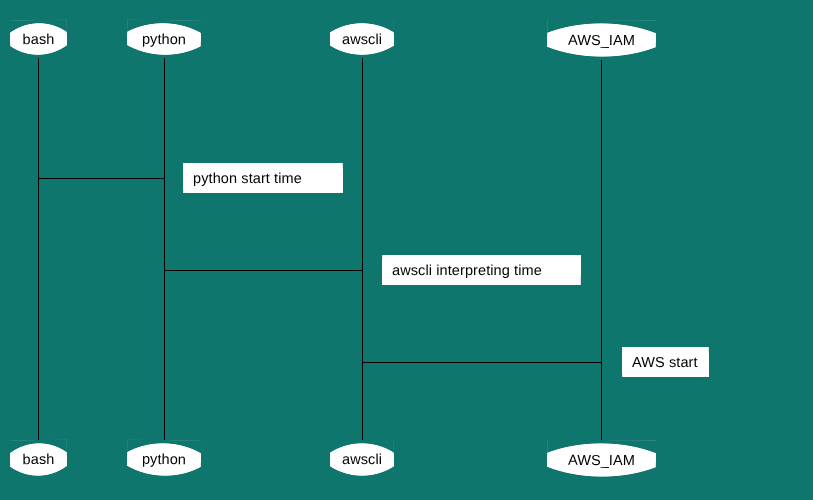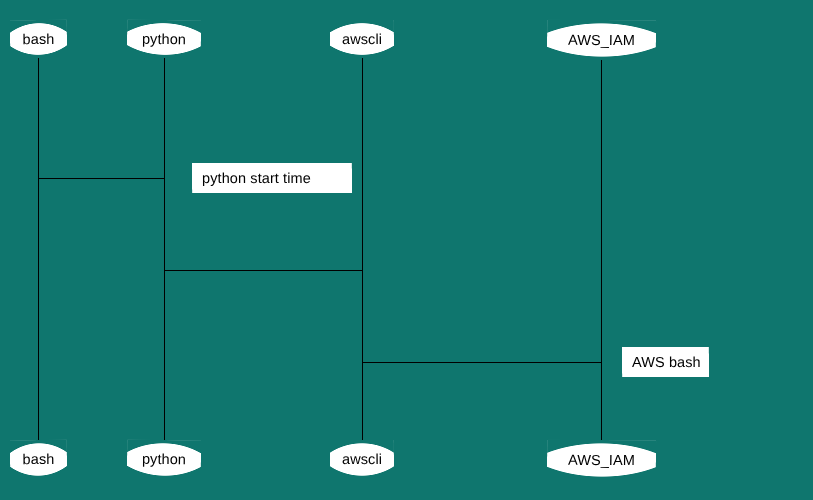--- a/index.html
+++ b/index.html
@@ -100,27 +100,30 @@
   </div>
 
   <div class="hbox w3" style="left:330px; top:20px; width:64px; height:38px;">
     <span>awscli</span>
   </div>
 
   <div class="hbox w4" style="left:547px; top:20px; width:109px; height:40px;">
     <span>AWS_IAM</span>
   </div>
 
-  <div class="hbox hlabel w5" style="left:192px; top:163px; width:160px; height:30px;">
+  <div class="hbox hlabel w5" style="left:183px; top:163px; width:160px; height:30px;">
     <span>python start time</span>
   </div>
 
+  <div class="hbox hlabel w6" style="left:382px; top:255px; width:199px; height:30px;">
+    <span>awscli interpreting time</span>
+  </div>
 
   <div class="hbox hlabel w5" style="left:622px; top:347px; width:87px; height:30px;">
-    <span>AWS bash</span>
+    <span>AWS start</span>
   </div>
 
   <div class="hbox w1" style="left:10px; top:440px; width:57px; height:39px;">
     <span>bash</span>
   </div>
 
   <div class="hbox w2" style="left:127px; top:440px; width:74px; height:39px;">
     <span>python</span>
   </div>
 

